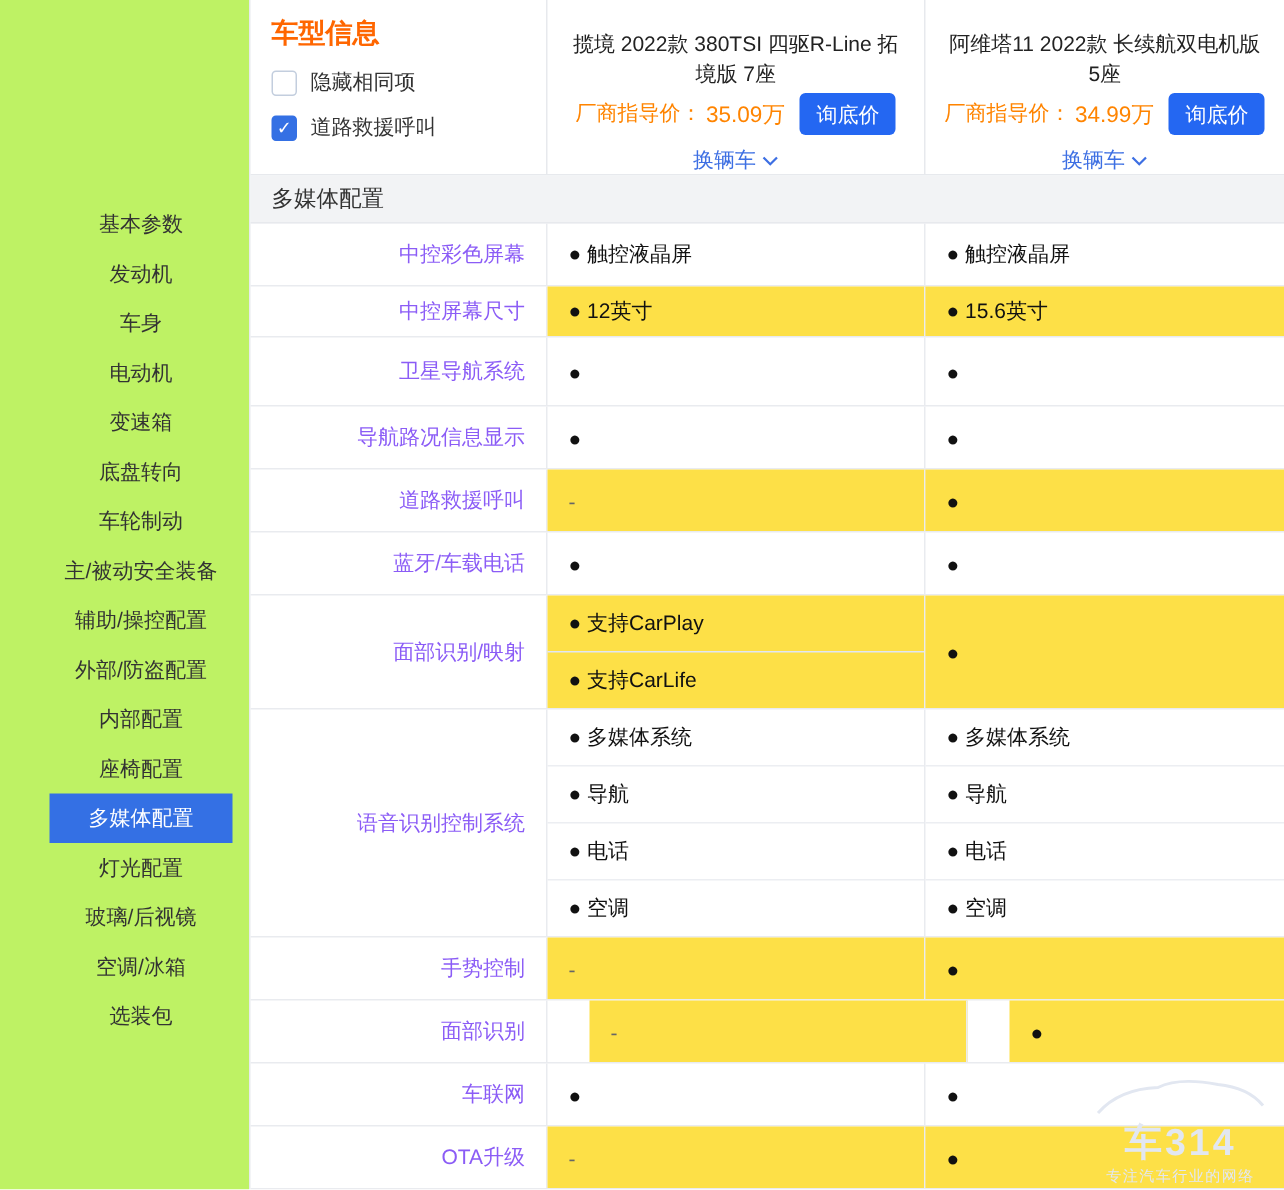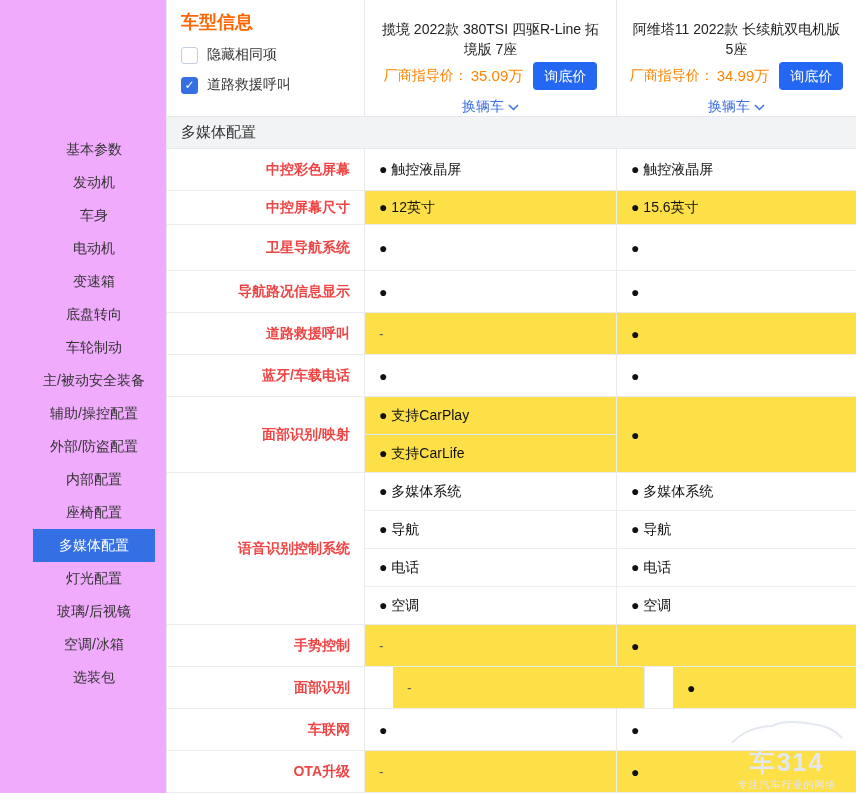--- a/index.html
+++ b/index.html
@@ -1,21 +1,21 @@
 <!DOCTYPE html>
 <html><head>
 <meta charset="utf-8">
 <style>
   * { margin:0; padding:0; }
   html,body { width:856px; height:793px; overflow:hidden; background:#fff;
     font-family:"Liberation Sans","DejaVu Sans",sans-serif; color:#222; position:relative; }
   .app { display:flex; width:856px; height:793px; }
 
   
-  .sidebar { width:166px; flex:none; padding-top:133px; box-sizing:border-box; background:#f0abfc; }
+  .sidebar { width:166px; flex:none; padding-top:133px; box-sizing:border-box; background:#bef264; }
   .side-item { width:122px; margin-left:33px; height:33px; display:flex; align-items:center;
     justify-content:center; font-size:14px; color:#333; cursor:pointer; white-space:nowrap; }
   .side-item.active { background:#3470e4; color:#fff; }
 
   
   .content { flex:1; min-width:0; border-left:1px solid #e7e9ed; position:relative; }
 
   .content-header { height:117px; box-sizing:border-box; border-bottom:1px solid #e7e9ed;
     display:grid; grid-template-columns:198px 252px 1fr; }
   .panel-cell { border-right:1px solid #e7e9ed; padding:10px 0 0 14px; box-sizing:border-box; }
@@ -40,21 +40,21 @@
 
   .section-bar { height:32px; box-sizing:border-box; background:#f2f3f5;
     border-bottom:1px solid #e7e9ed; display:flex; align-items:center; padding-left:14px;
     font-size:15px; color:#333; }
 
   
   .trow { display:grid; grid-template-columns:198px 252px 1fr; border-bottom:1px solid #e9ebef;
     box-sizing:border-box; }
   .tlabel { border-right:1px solid #e9ebef; display:flex; align-items:center;
     justify-content:flex-end; padding-right:14px; box-sizing:border-box; }
-  .tlabel a { color:#ef4444; font-size:14px; text-decoration:none; cursor:pointer; white-space:nowrap;font-weight:bold; }
+  .tlabel a { color:#8b5cf6; font-size:14px; text-decoration:none; cursor:pointer; white-space:nowrap; }
   .tcell { border-right:1px solid #e9ebef; display:flex; flex-direction:column; box-sizing:border-box; }
   .tcell:last-child { border-right:none; }
   .tsub { flex:1; display:flex; align-items:center; padding-left:14px; font-size:14px; color:#111; }
   .tsub + .tsub { border-top:1px solid #eceef2; }
   .trow.hl .tcell { background:#fde047; }
   .trow.hl .tsub + .tsub { border-top-color:#e0e6f5; }
   .tsub.dash { color:#666; }
 
   
   .watermark { position:absolute; right:2px; bottom:3px; width:134px; text-align:center;

